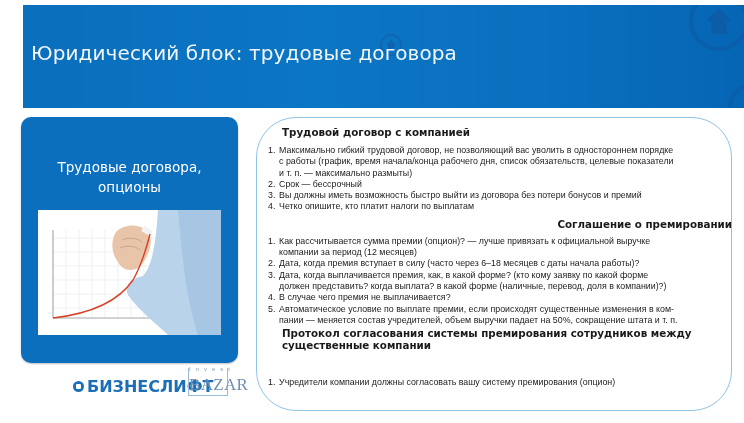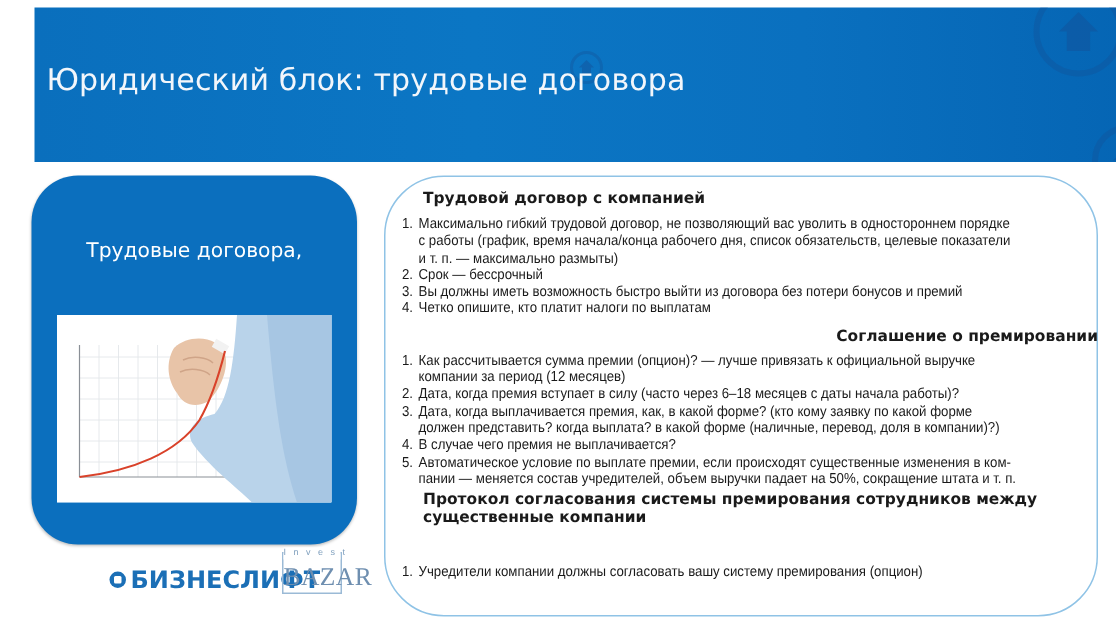--- a/index.html
+++ b/index.html
@@ -18,21 +18,21 @@
       letter-spacing: 0.1px; white-space: nowrap;
     }
     .deco { position: absolute; border-radius: 50%; border: 5px solid rgba(20,80,150,0.35); }
     .deco .house { position: absolute; left: 50%; top: 50%; transform: translate(-50%,-50%); }
     .deco-1 { left: 357px; top: 29px; width: 22px; height: 22px; border-width: 2px; }
     .deco-2 { left: 666px; top: -14px; width: 60px; height: 60px; border-width: 4px; }
     .deco-3 { left: 705px; top: 78px; width: 48px; height: 48px; border-width: 4px; }
 
     .left-card {
       position: absolute; left: 21px; top: 117px; width: 217px; height: 246px;
-      background: #0b6fbe; border-radius: 31px;
+      background: #0b6fbe; border-radius: 10px;
       box-shadow: 0 1px 2px rgba(0,0,0,0.25);
     }
     .card-title {
       position: absolute; left: 0; top: 40px; width: 100%; text-align: center;
       color: #ffffff; font-family: "DejaVu Sans", sans-serif; font-size: 13.5px; line-height: 20px;
     }
     .card-image {
       position: absolute; left: 17px; top: 93px; width: 183px; height: 125px;
       background: #ffffff; overflow: hidden;
     }
@@ -94,20 +94,21 @@
     <svg class="house" width="20" height="20" viewBox="0 0 10 10">
         <path d="M5 0 L10 5 L8 5 L8 10 L2 10 L2 5 L0 5 Z" fill="rgba(20,80,150,0.45)"></path>
       </svg>
   </div>
   <div class="header-title">Юридический блок: трудовые договора</div>
 </div>
 
 <div class="left-card">
   <div class="card-title">
     <div>Трудовые договора,</div>
+    <div>опционы</div>
   </div>
   <div class="card-image">
     <svg width="183" height="125" viewBox="0 0 183 125">
       <rect width="183" height="125" fill="#ffffff"></rect>
 
       <g stroke="#e3e6ea" stroke-width="0.6">
         <line x1="15" y1="20" x2="15" y2="108"></line>
         <line x1="28" y1="20" x2="28" y2="108"></line>
           <line x1="41" y1="20" x2="41" y2="108"></line>
         <line x1="54" y1="20" x2="54" y2="108"></line>

